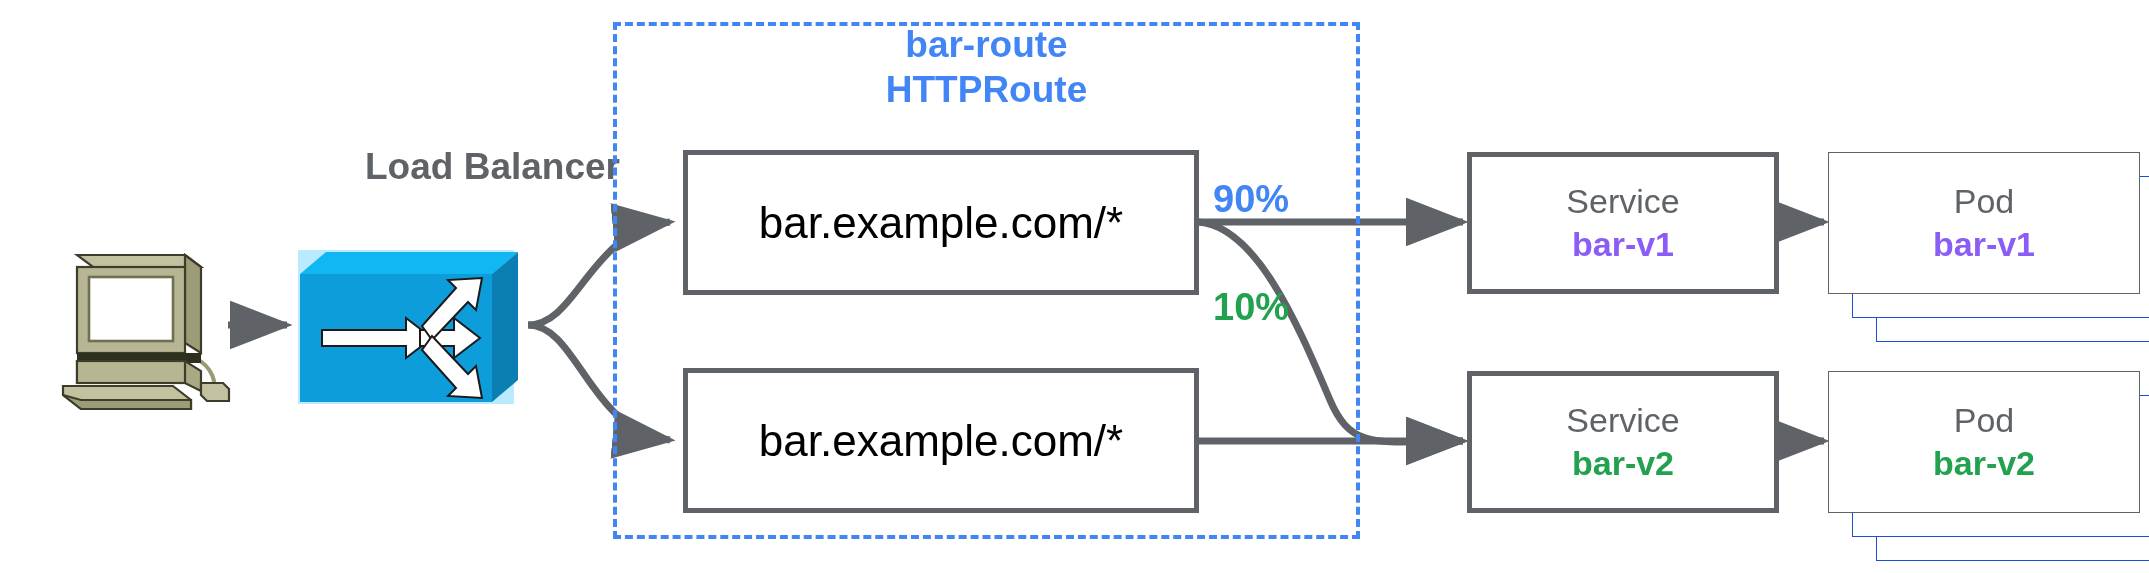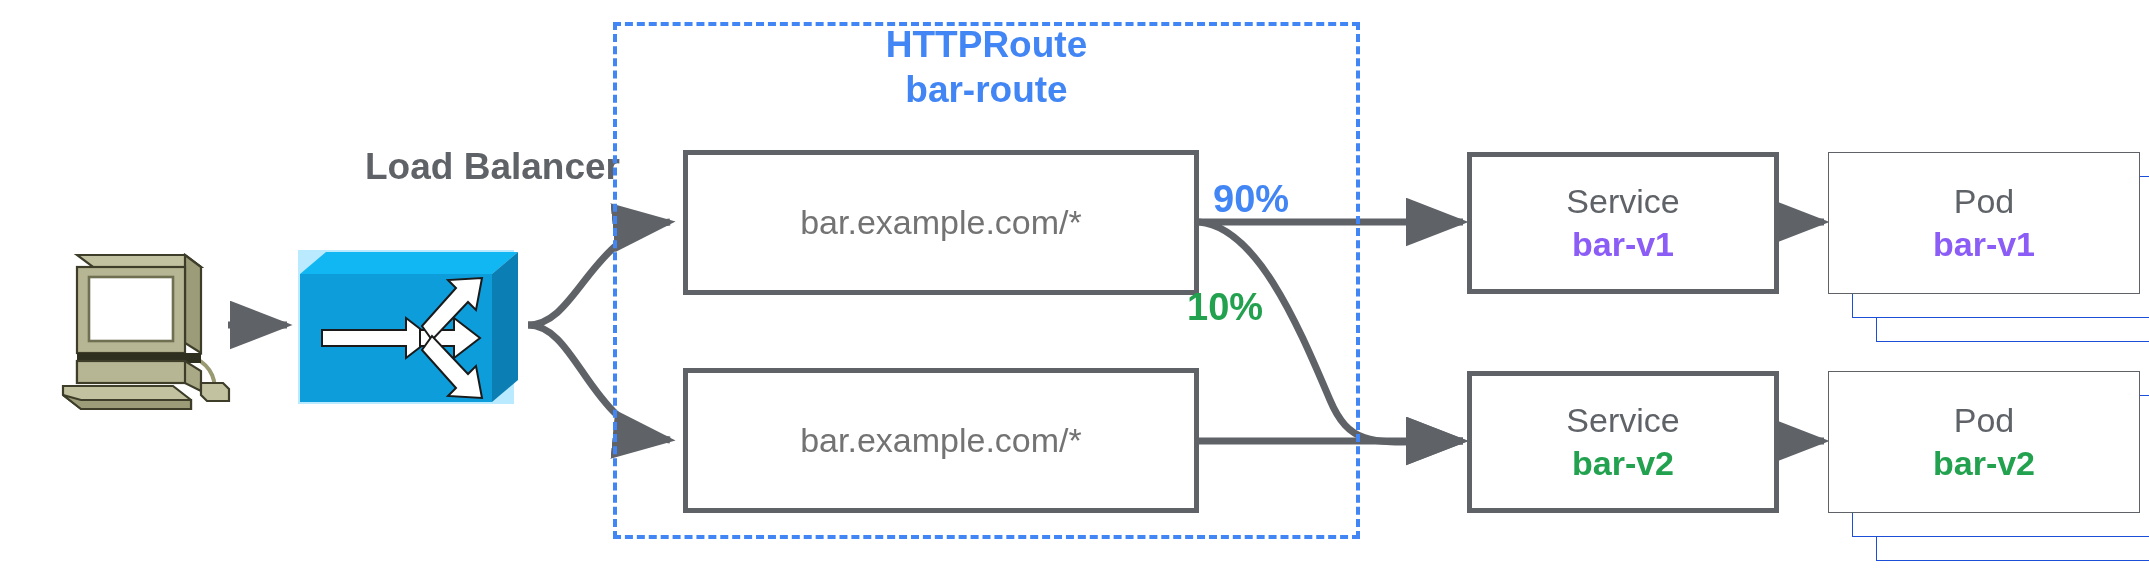--- a/index.html
+++ b/index.html
@@ -60,21 +60,21 @@
     display: flex;
     flex-direction: column;
     align-items: center;
     justify-content: center;
     text-align: center;
     line-height: 1.26;
   }
   .t-gray   { color: #5f6368; font-size: 34px; font-weight: normal; text-align: right; }
   .t-blue   { color: #8b5cf6; font-size: 34px; font-weight: bold; }
   .t-green  { color: #22a14e; font-size: 34px; font-weight: bold; }
-  .t-match  { color: #737373; font-size: 34px; font-weight: normal; }
+  .t-match  { color: #000000; font-size: 44px; font-weight: normal; }
 
   
   .node-box {
     position: absolute;
     box-sizing: border-box;
     background: #ffffff;
     border: 5px solid #5f6368;
   }
 
   
@@ -181,38 +181,38 @@
 
       <path d="M126 78 L160 40 L152 32 L186 30 L180 62 L172 54 L136 92 z" fill="#ffffff" stroke="#1a1a1a" stroke-width="2"></path>
 
       <path d="M126 102 L160 140 L152 148 L186 150 L180 118 L172 126 L136 88 z" fill="#ffffff" stroke="#1a1a1a" stroke-width="2"></path>
     </svg>
   </div>
 
   <div class="dash-frame"></div>
 
   <div class="route-title">
+    <div>bar-route</div>
     <div>HTTPRoute</div>
-    <div>bar-route</div>
   </div>
 
   <div class="node-box" style="left:683px; top:150px; width:516px; height:145px;">
     <div class="box-text">
       <span class="t-match">bar.example.com/*</span>
     </div>
   </div>
 
   <div class="node-box" style="left:683px; top:368px; width:516px; height:145px;">
     <div class="box-text">
       <span class="t-match">bar.example.com/*</span>
     </div>
   </div>
 
   <div class="pct pct-90" style="left:1213px; top:150px;">90%</div>
-  <div class="pct pct-10" style="left:1187px; top:286px;">10%</div>
+  <div class="pct pct-10" style="left:1213px; top:286px;">10%</div>
 
   <div class="node-box" style="left:1467px; top:152px; width:312px; height:142px;">
     <div class="box-text">
       <span class="t-gray">Service</span>
       <span class="t-blue">bar-v1</span>
     </div>
   </div>
 
   <div class="node-box" style="left:1467px; top:371px; width:312px; height:142px;">
     <div class="box-text">

